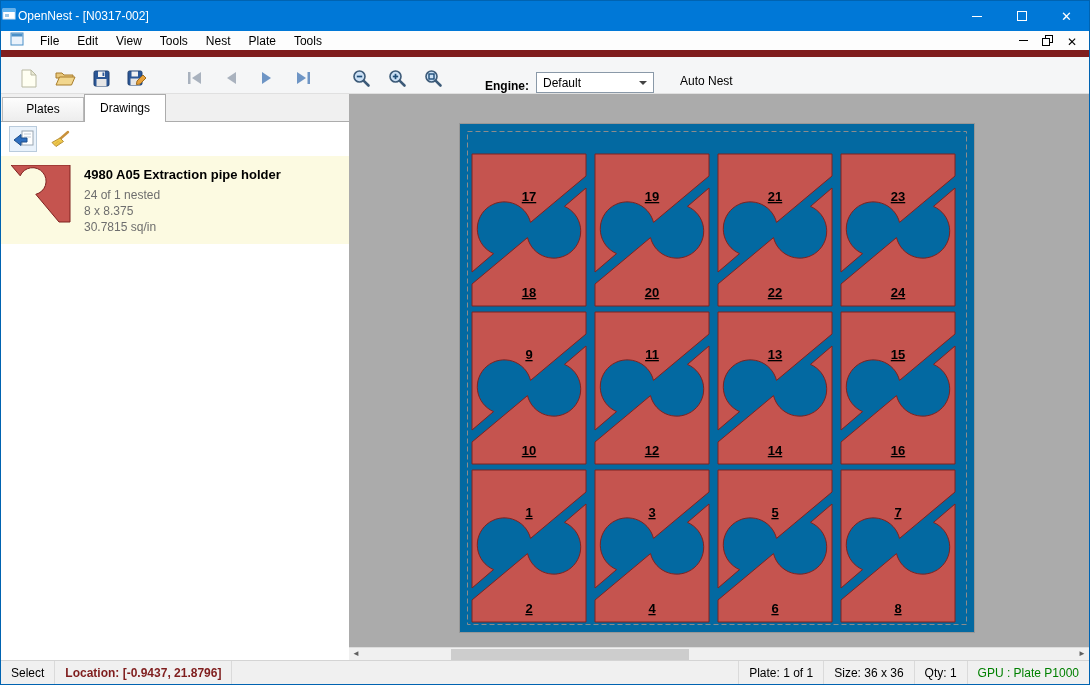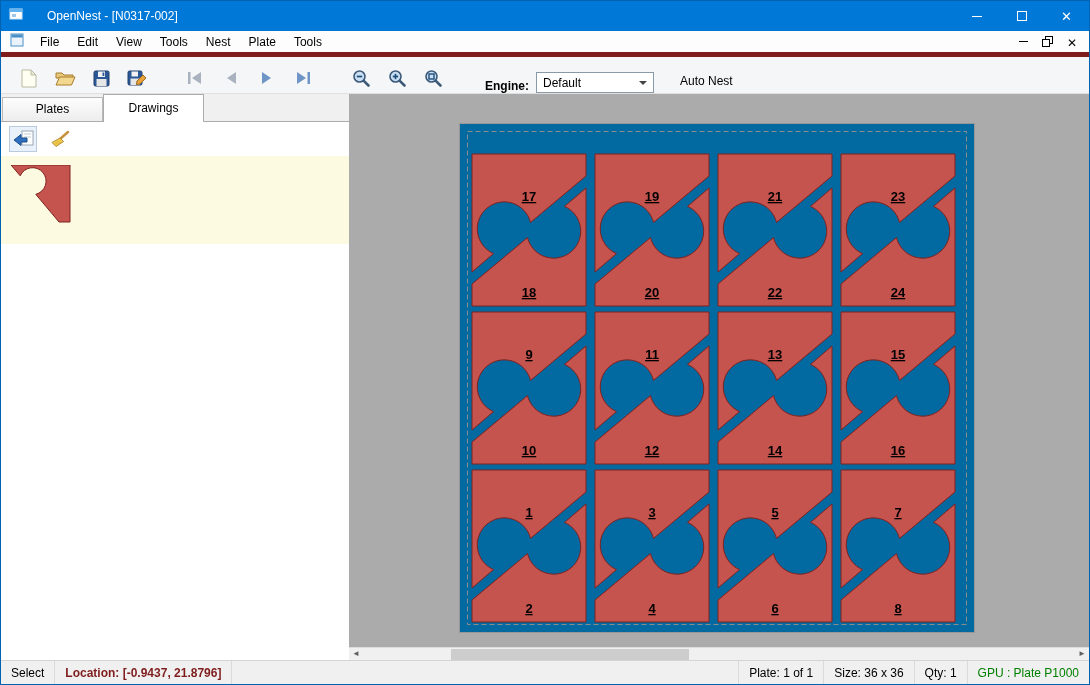--- a/index.html
+++ b/index.html
@@ -1,29 +1,29 @@
 <!DOCTYPE html>
 <html style="--titlebar: #0078D7; --part-fill: #C5544F; --part-stroke: #7E2220; --gpu: #008000; --selection: #FCFAE1;"><head>
 <meta charset="utf-8">
 <style>
   * { margin:0; padding:0; box-sizing:border-box; }
   html,body { width:1090px; height:685px; font-family:"Liberation Sans", sans-serif; background:#888; }
   .window { width:1090px; height:685px; display:flex; flex-direction:column; border:1px solid #0063B1; background:#FFF; overflow:hidden; }
 
   
   .titlebar { height:30px; background:var(--titlebar,#0078D7); display:flex; align-items:center; color:#FFF; flex:0 0 auto; }
-  .titlebar-left { display:flex; align-items:center; gap:23px; padding-left:7px; flex:1; }
+  .titlebar-left { display:flex; align-items:center; gap:1px; flex:1; }
   .titlebar-title { font-size:12px; }
   .tb-btn { width:45px; height:30px; display:flex; align-items:center; justify-content:center; }
   .glyph-min { width:10px; height:1px; background:#FFF; display:block; }
   .glyph-max { width:10px; height:10px; border:1px solid #FFF; display:block; }
   .glyph-close { font-size:13px; line-height:1; }
 
   
-  .menubar { height:26px; background:#FDFDFD; display:flex; align-items:center; flex:0 0 auto; border-bottom:5px solid #7f1d1d; }
+  .menubar { height:26px; background:#FDFDFD; display:flex; align-items:center; flex:0 0 auto; border-bottom:7px solid #7f1d1d; }
   .menubar .doc-icon { margin:0 6px 0 8px; }
   .menu-item { font-size:12px; padding:5px 9px; color:#000; }
   .mdi-controls { margin-left:auto; display:flex; align-items:center; gap:14px; padding-right:12px; }
   .mdi-min { width:9px; height:1px; background:#000; display:block; }
   .mdi-restore { position:relative; width:11px; height:11px; display:block; }
   .mdi-restore .r1 { position:absolute; top:0; right:0; width:8px; height:8px; border:1px solid #000; }
   .mdi-restore .r2 { position:absolute; bottom:0; left:0; width:8px; height:8px; border:1px solid #000; background:#FDFDFD; }
   .mdi-close { font-size:12px; color:#000; line-height:1; }
 
   
@@ -34,21 +34,21 @@
   .engine-combo { width:118px; height:21px; background:#FFF; border:1px solid #8A99A8; display:flex; align-items:center; padding:0 6px; font-size:12px; }
   .engine-combo .caret { margin-left:auto; width:0; height:0; border-left:4px solid transparent; border-right:4px solid transparent; border-top:4px solid #444; }
   .autonest { font-size:12px; margin-left:18px; padding:5px 8px; }
 
   
   .main { flex:1; display:flex; min-height:0; }
 
   
   .sidepanel { width:348px; display:flex; flex-direction:column; background:#FFF; flex:0 0 auto; }
   .side-tabs { height:28px; background:#F0F0F0; display:flex; align-items:flex-end; border-bottom:1px solid #ACACAC; padding-left:1px; flex:0 0 auto; }
-  .tab { width:101px; text-align:center; font-size:12px; height:24px; line-height:23px; border:1px solid #BABABA; border-bottom:none; background:linear-gradient(#FDFDFD,#EDEDED); }
+  .tab { width:82px; text-align:center; font-size:12px; height:24px; line-height:23px; border:1px solid #BABABA; border-bottom:none; background:linear-gradient(#FDFDFD,#EDEDED); }
   .tab.active { height:28px; line-height:27px; background:#FFF; border-color:#ACACAC; margin-bottom:-1px; position:relative; z-index:2; }
   .panel-body { flex:1; background:#FFF; display:flex; flex-direction:column; min-height:0; }
   .panel-toolbar { height:34px; display:flex; align-items:center; gap:9px; padding:4px 8px; flex:0 0 auto; }
   .panel-btn { width:28px; height:26px; display:flex; align-items:center; justify-content:center; }
   .panel-btn.framed { border:1px solid #B9CBDC; background:#E9F2FB; }
   .drawing-item { background:var(--selection,#FCFAE1); display:flex; gap:13px; padding:9px 10px; min-height:88px; flex:0 0 auto; }
   .drawing-info { display:flex; flex-direction:column; padding-top:2px; }
   .drawing-title { font-size:13px; font-weight:bold; color:#000; margin-bottom:5px; }
   .drawing-meta { font-size:12px; color:#6E6E6E; line-height:16px; }
 
@@ -236,20 +236,26 @@
                 <path d="M10 8 L13.5 11.5 L6 16.5 L2 12.5 Z" fill="#EFC94C" stroke="#B8913C"></path>
                 <line x1="5" y1="14.5" x2="8.5" y2="11" stroke="#D9AE3C"></line>
                 <line x1="7" y1="15.5" x2="10.5" y2="12" stroke="#D9AE3C"></line>
               </svg>
           </div>
         </div>
         <div class="drawing-item">
           <svg width="60" height="58" viewBox="0 0 60 58">
             <path d="M59 0 L59 57 L48 57 L24.8 29.3 A13.5 13.5 0 1 0 9.2 10.8 L0 0 Z" fill="#C5544F" stroke="#7E2220"></path>
           </svg>
+          <div class="drawing-info">
+            <span class="drawing-title">4980 A05 Extraction pipe holder</span>
+            <span class="drawing-meta">24 of 1 nested</span>
+            <span class="drawing-meta">8 x 8.375</span>
+            <span class="drawing-meta">30.7815 sq/in</span>
+          </div>
         </div>
       </div>
     </div>
 
     <div class="canvas">
       <div class="plate">
         <svg id="nest-svg" width="514" height="508" viewBox="0 0 514 508">
           <rect x="7.5" y="7.5" width="499" height="493" fill="none" stroke="#8C8C8C" stroke-dasharray="5 3"></rect>
         <g transform="translate(12 30)">
               <path d="M0 0L114 0L114 22L58.5 68.4A27 27 0 1 0 21.5 99.6L0 118Z" class="part"></path>

